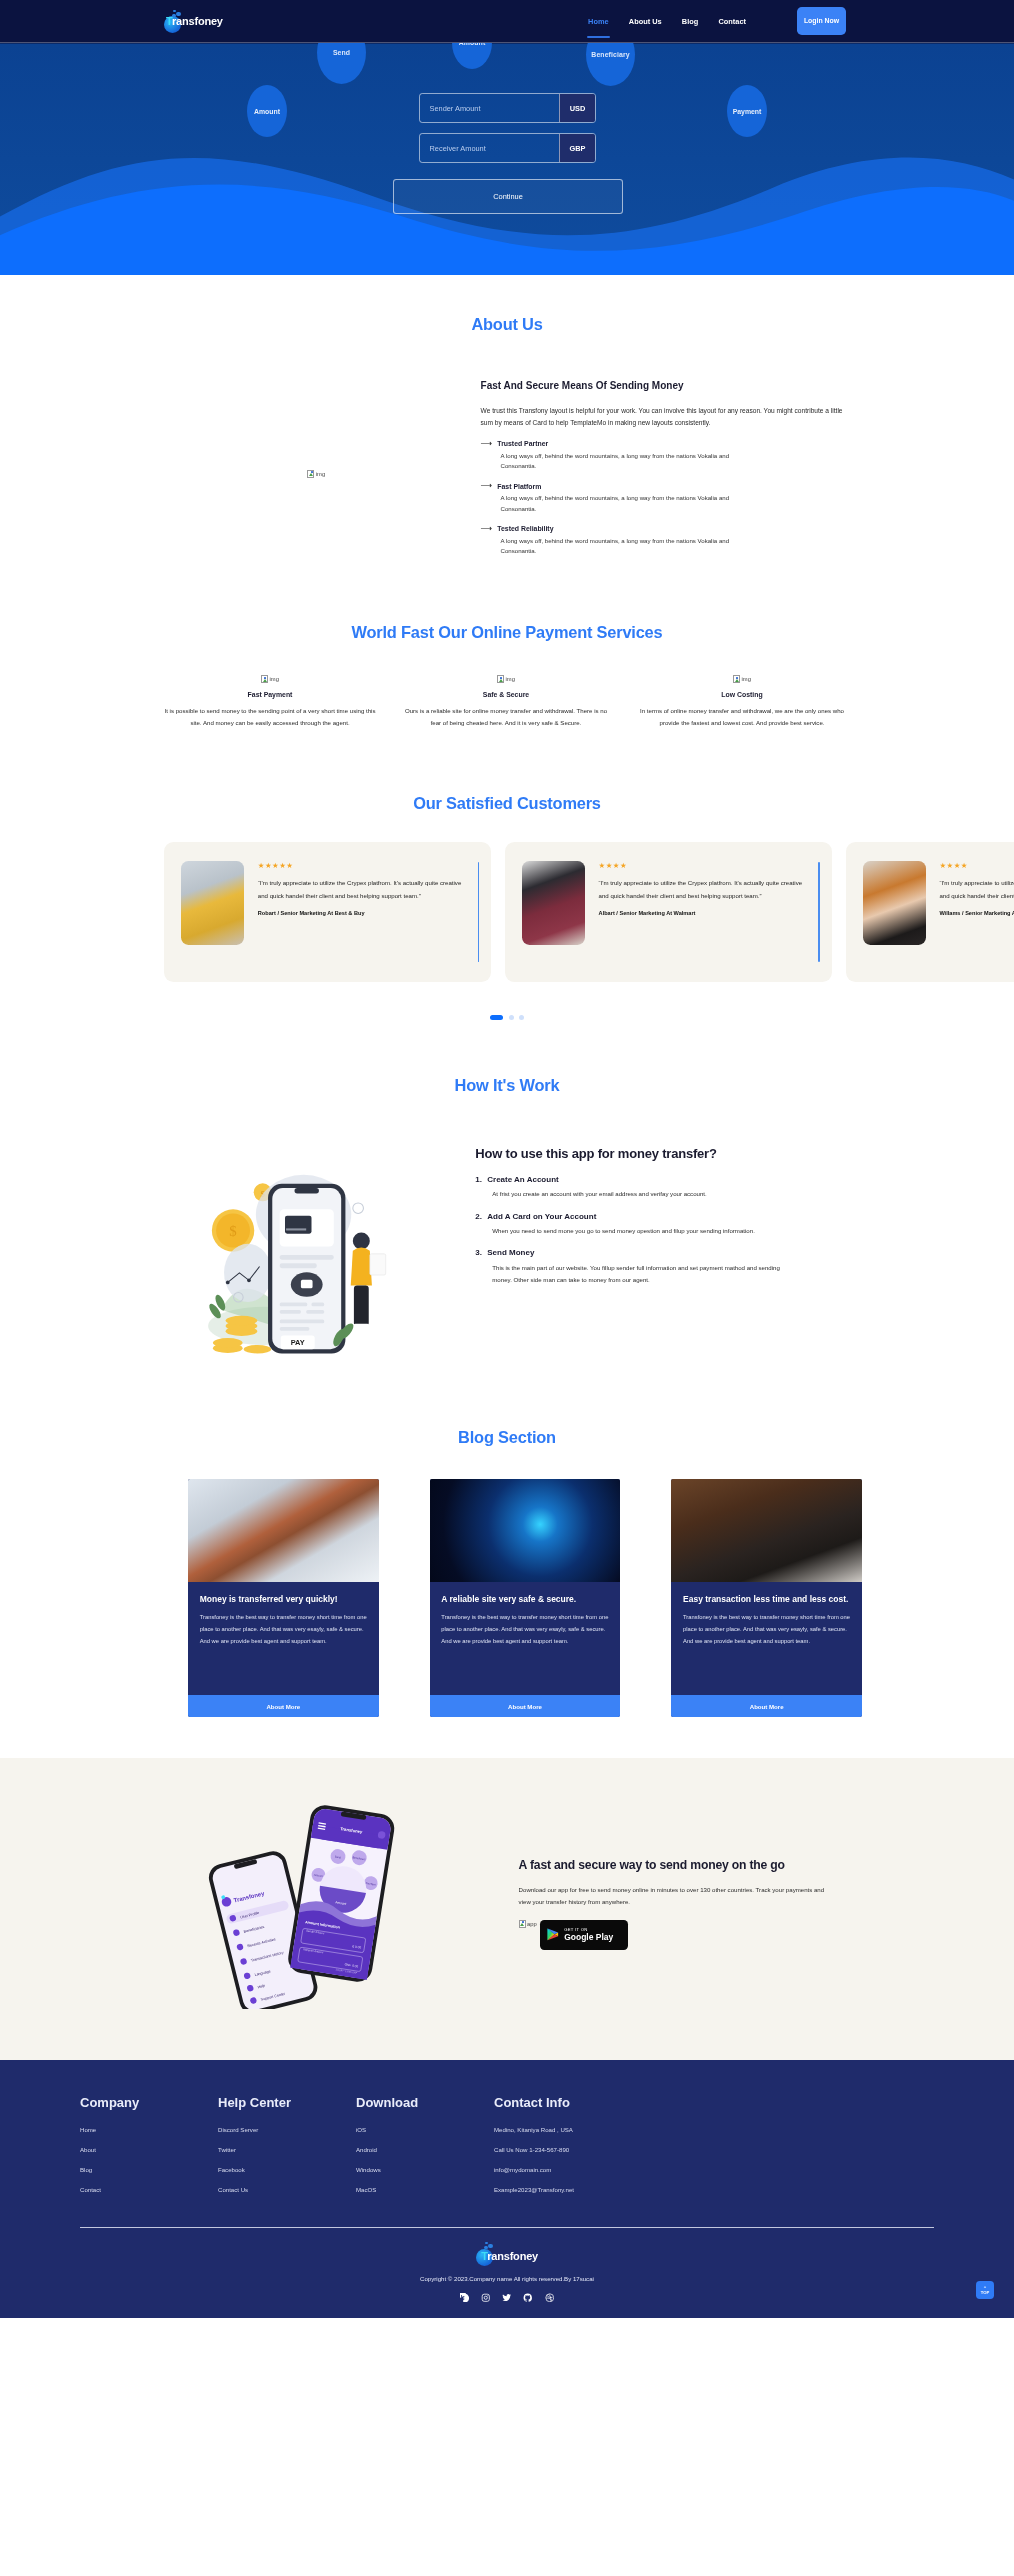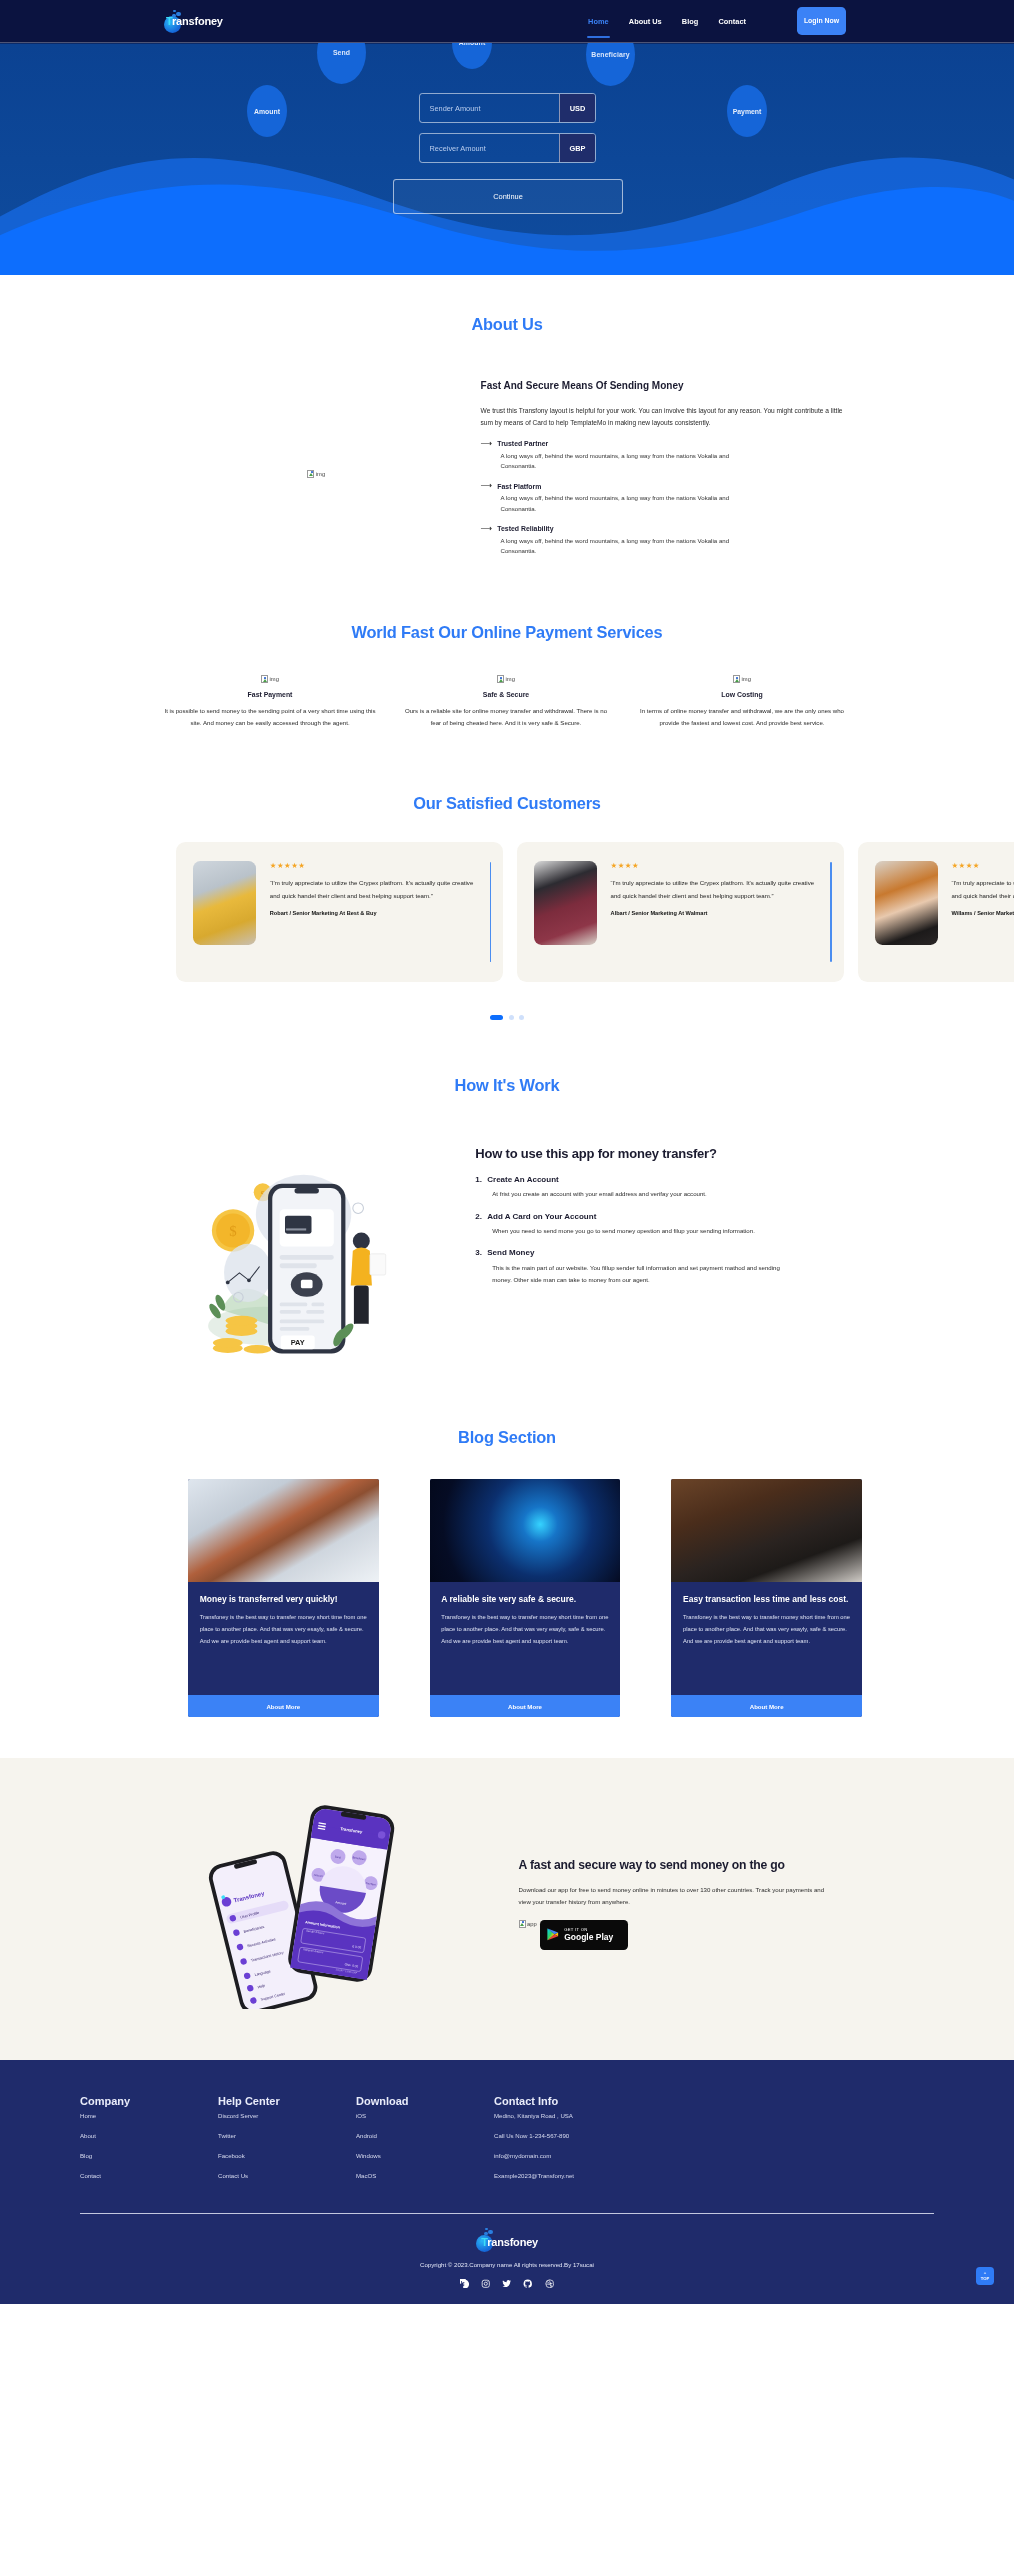--- a/index.html
+++ b/index.html
@@ -196,21 +196,21 @@
 
   
   .services { padding: 35px 0 37px; background:#fff; }
   .services-grid { display:flex; margin-top: 33px; }
   .svc { width: 236px; text-align:center; padding: 0 11.7px; }
   .svc-icon { margin-bottom: 5.3px; }
   .svc-title { font-size:6.9px; font-weight:700; margin-bottom: 7.4px; }
   .svc-desc { font-size:6.1px; line-height:1.9; color:#2a2a2a; }
 
   
-  .testimonials { padding: 29px 12px 21px; background:#fff; }
+  .testimonials { padding: 29px 0 21px; background:#fff; }
   .tcarousel {
     margin-top: 29px;
     position:relative;
     width:1014px;
     overflow:hidden;
     height: 159px;
   }
   .ttrack { display:flex; gap: 13.8px; padding-left: 164px; }
   .tcard {
     flex: 0 0 327px;
@@ -282,21 +282,21 @@
     display:flex; align-items:center; gap:5.3px; padding: 0 7.4px; cursor:pointer;
   }
   .gplay-txt small { display:block; color:#fff; font-size:4.2px; letter-spacing:0.3px; line-height:1.2;}
   .gplay-txt strong { display:block; color:#fff; font-size:8.5px; font-weight:600; line-height:1.25;}
 
   
   footer { background:#1f2b6b; padding: 35px 0 0; }
   .fcols { display:flex; padding-left: 80px; }
   .fcol { width: 138px; }
   .fcol.wide { width: 212px; }
-  .fhead { color:#e9ecfa; font-size:11px; font-weight:700; margin-bottom: 5px; }
+  .fhead { color:#e9ecfa; font-size:13px; font-weight:700; margin-bottom: 16px; }
   .flink { display:block; color:#d8dcf0; font-size:6.1px; text-decoration:none; margin-bottom: 12.7px; }
   .fdivider { height:0.5px; background:#dfe3f2; margin: 22px 80px 0; opacity:.85;}
   .fbottom { text-align:center; padding: 18px 0 16px; }
   .flogo { display:inline-flex; align-items:center; position:relative; height:20px; margin-bottom: 9.5px; }
   .fcopy { color:#e4e8f8; font-size:6.1px; margin-bottom: 10.6px; }
   .socials { display:flex; gap: 11.7px; justify-content:center; }
   .social { width:9.5px; height:9.5px; color:#ffffff; cursor:pointer; }
   .topbtn {
     position:absolute; right: 20px; bottom: 19px;
     width: 18px; height:18px; border-radius:3.7px;

